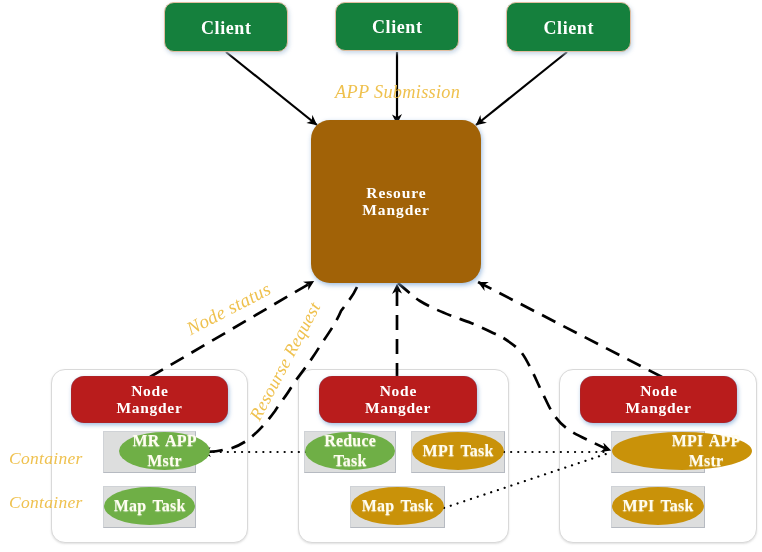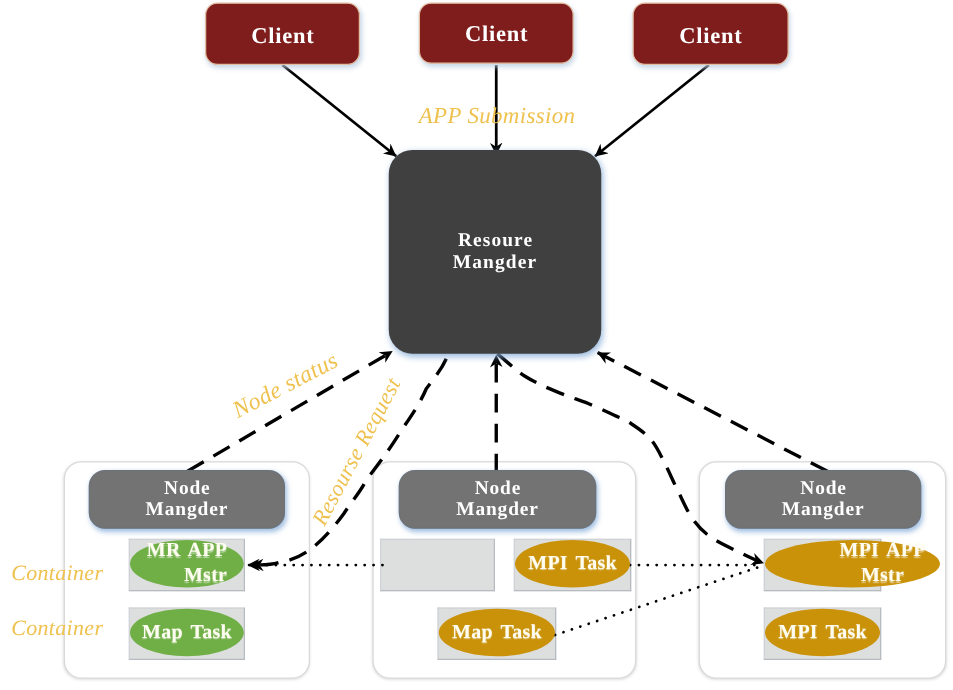--- a/index.html
+++ b/index.html
@@ -5,25 +5,25 @@
 <style>
   html,body{margin:0;padding:0;}
   body{width:762px;height:552px;background:#ffffff;position:relative;overflow:hidden;
        font-family:"Liberation Serif",serif;-webkit-font-smoothing:antialiased;}
   #stage{position:absolute;left:0;top:0;width:762px;height:552px;background:#fff;}
   svg#edges{position:absolute;left:0;top:0;width:762px;height:552px;z-index:3;
             pointer-events:none;}
   .rbox{position:absolute;z-index:5;box-sizing:border-box;display:flex;align-items:center;
         justify-content:center;text-align:center;color:#ffffff;font-weight:bold;
         line-height:1.08;}
-  .client{background:#7f1d1d;border-radius:10px;border:1px solid #E3BEA1;font-size:18px;letter-spacing:.6px;text-indent:.6px;padding-top:3px;
+  .client{background:#15803d;border-radius:10px;border:1px solid #E3BEA1;font-size:18px;letter-spacing:.6px;text-indent:.6px;padding-top:3px;
           box-shadow:1px 2px 4px rgba(185,205,225,.8);}
-  .rm{background:#404040;border-radius:19px;font-size:15.5px;letter-spacing:.9px;text-indent:.9px;
+  .rm{background:#a16207;border-radius:19px;font-size:15.5px;letter-spacing:.9px;text-indent:.9px;
       box-shadow:1px 2px 5px rgba(130,170,215,.8);}
-  .nm{background:#737373;border-radius:13px;font-size:15.5px;letter-spacing:.7px;text-indent:.7px;
+  .nm{background:#b91c1c;border-radius:13px;font-size:15.5px;letter-spacing:.7px;text-indent:.7px;
       box-shadow:1px 2px 4px rgba(130,170,215,.75), 0 0 1px rgba(70,110,160,.7) inset;}
   .hostbox{position:absolute;z-index:1;box-sizing:border-box;border:1px solid #D9D9D9;
            border-radius:14px;background:#fff;
            box-shadow:0 1px 2px rgba(170,170,170,.35);}
   .ctr{position:absolute;z-index:2;box-sizing:border-box;background:#DDDEDE;
        border:1px solid #CFD2D6;border-right-color:#B6BAC1;border-bottom-color:#B6BAC1;}
   .ell{position:absolute;z-index:4;border-radius:50%;display:flex;align-items:center;
        justify-content:center;text-align:center;color:#FFFDF0;font-weight:bold;
        font-size:16px;line-height:1.25;letter-spacing:.2px;text-indent:.2px;word-spacing:2.2px;
        text-shadow:0 1px 1px rgba(255,255,255,.55);}
@@ -95,32 +95,38 @@
     </span>
   </div>
   <div class="rbox nm" style="left:580px;top:376px;width:157px;height:47px;">
     <span>
       <span>Node</span><br>
       <span>Mangder</span>
     </span>
   </div>
 
   <div class="ctr" style="left:103px;top:431px;width:93px;height:42px;"></div>
-  <div class="ell green" style="left:104px;top:432px;width:91px;height:38px;text-align:right;">
+  <div class="ell green" style="left:119px;top:432px;width:91px;height:38px;">
     <span>
       <span>MR APP</span><br>
       <span>Mstr</span>
     </span>
   </div>
   <div class="ctr" style="left:103px;top:486px;width:93px;height:42px;"></div>
   <div class="ell green" style="left:104px;top:487px;width:91px;height:38px;">
     <span>Map Task</span>
   </div>
 
   <div class="ctr" style="left:304px;top:431px;width:92px;height:42px;"></div>
+  <div class="ell green" style="left:305px;top:432px;width:90px;height:38px;">
+    <span>
+      <span>Reduce</span><br>
+      <span>Task</span>
+    </span>
+  </div>
   <div class="ctr" style="left:411px;top:431px;width:94px;height:42px;"></div>
   <div class="ell gold" style="left:412px;top:432px;width:92px;height:38px;">
     <span>MPI Task</span>
   </div>
   <div class="ctr" style="left:350px;top:486px;width:95px;height:42px;"></div>
   <div class="ell gold" style="left:351px;top:487px;width:93px;height:38px;">
     <span>Map Task</span>
   </div>
 
   <div class="ctr" style="left:611px;top:431px;width:94px;height:42px;"></div>

